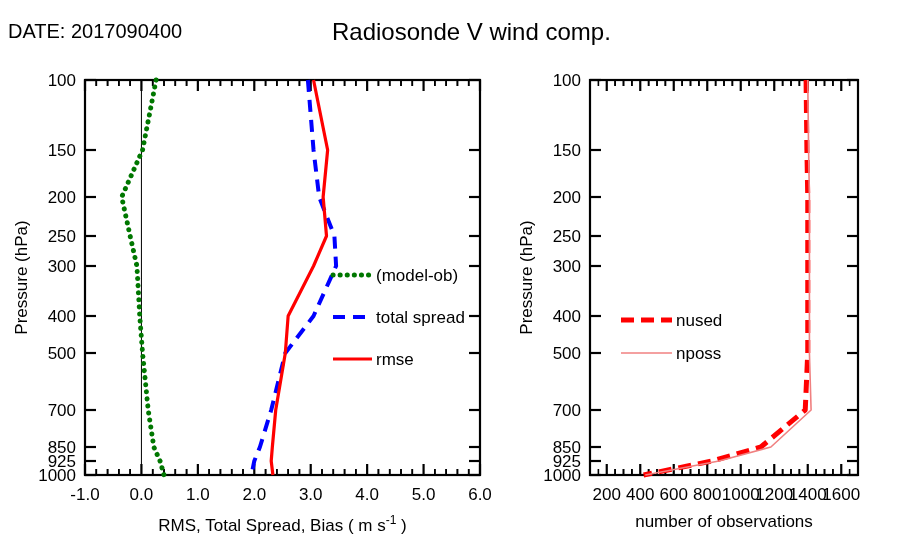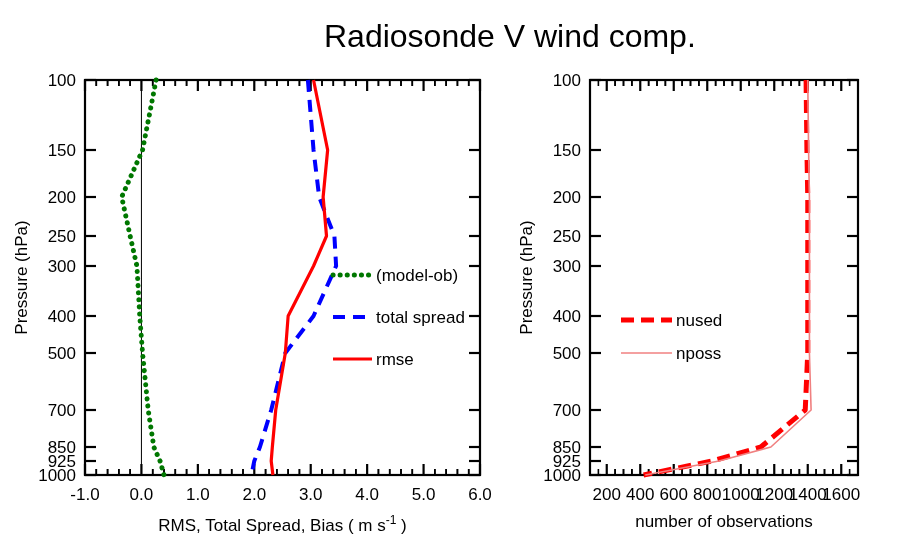--- a/index.html
+++ b/index.html
@@ -4,31 +4,32 @@
 <style>
   html,body{margin:0;padding:0;}
   body{
     width:900px;height:560px;background:#ffffff;
     font-family:"Liberation Sans",sans-serif;
     color:#000;overflow:hidden;position:relative;
   }
   #root{position:absolute;inset:0;}
   .hdr{position:absolute;white-space:nowrap;}
   #date-label{left:8px;top:20px;font-size:20px;}
-  #chart-title{left:324px;top:18px;font-size:32px;}
+  #chart-title{left:332px;top:18px;font-size:24px;}
   svg{position:absolute;left:0;top:0;}
   .ticklab{font-size:17px;font-family:"Liberation Sans",sans-serif;fill:#000;}
   .axlab{font-size:17px;font-family:"Liberation Sans",sans-serif;fill:#000;}
   .leglab{font-size:17px;font-family:"Liberation Sans",sans-serif;fill:#000;}
 </style>
 </head>
 <body>
 
 <div id="root">
 
+  <div class="hdr" id="date-label">DATE: 2017090400</div>
   <div class="hdr" id="chart-title">Radiosonde V wind comp.</div>
 
   <svg id="plot-svg" width="900" height="560">
       <rect x="85" y="80" width="395" height="395" fill="none" stroke="#000" stroke-width="2.2"></rect>
       <line x1="85" y1="475" x2="85" y2="464" stroke="#000" stroke-width="2.2"></line>
       <line x1="85" y1="80" x2="85" y2="91" stroke="#000" stroke-width="2.2"></line>
       <text x="85" y="500" class="ticklab" text-anchor="middle">-1.0</text>
       <line x1="96.28571428571428" y1="475" x2="96.28571428571428" y2="469" stroke="#000" stroke-width="1.6"></line>
       <line x1="96.28571428571428" y1="80" x2="96.28571428571428" y2="86" stroke="#000" stroke-width="1.6"></line>
       <line x1="107.57142857142857" y1="475" x2="107.57142857142857" y2="469" stroke="#000" stroke-width="1.6"></line>

